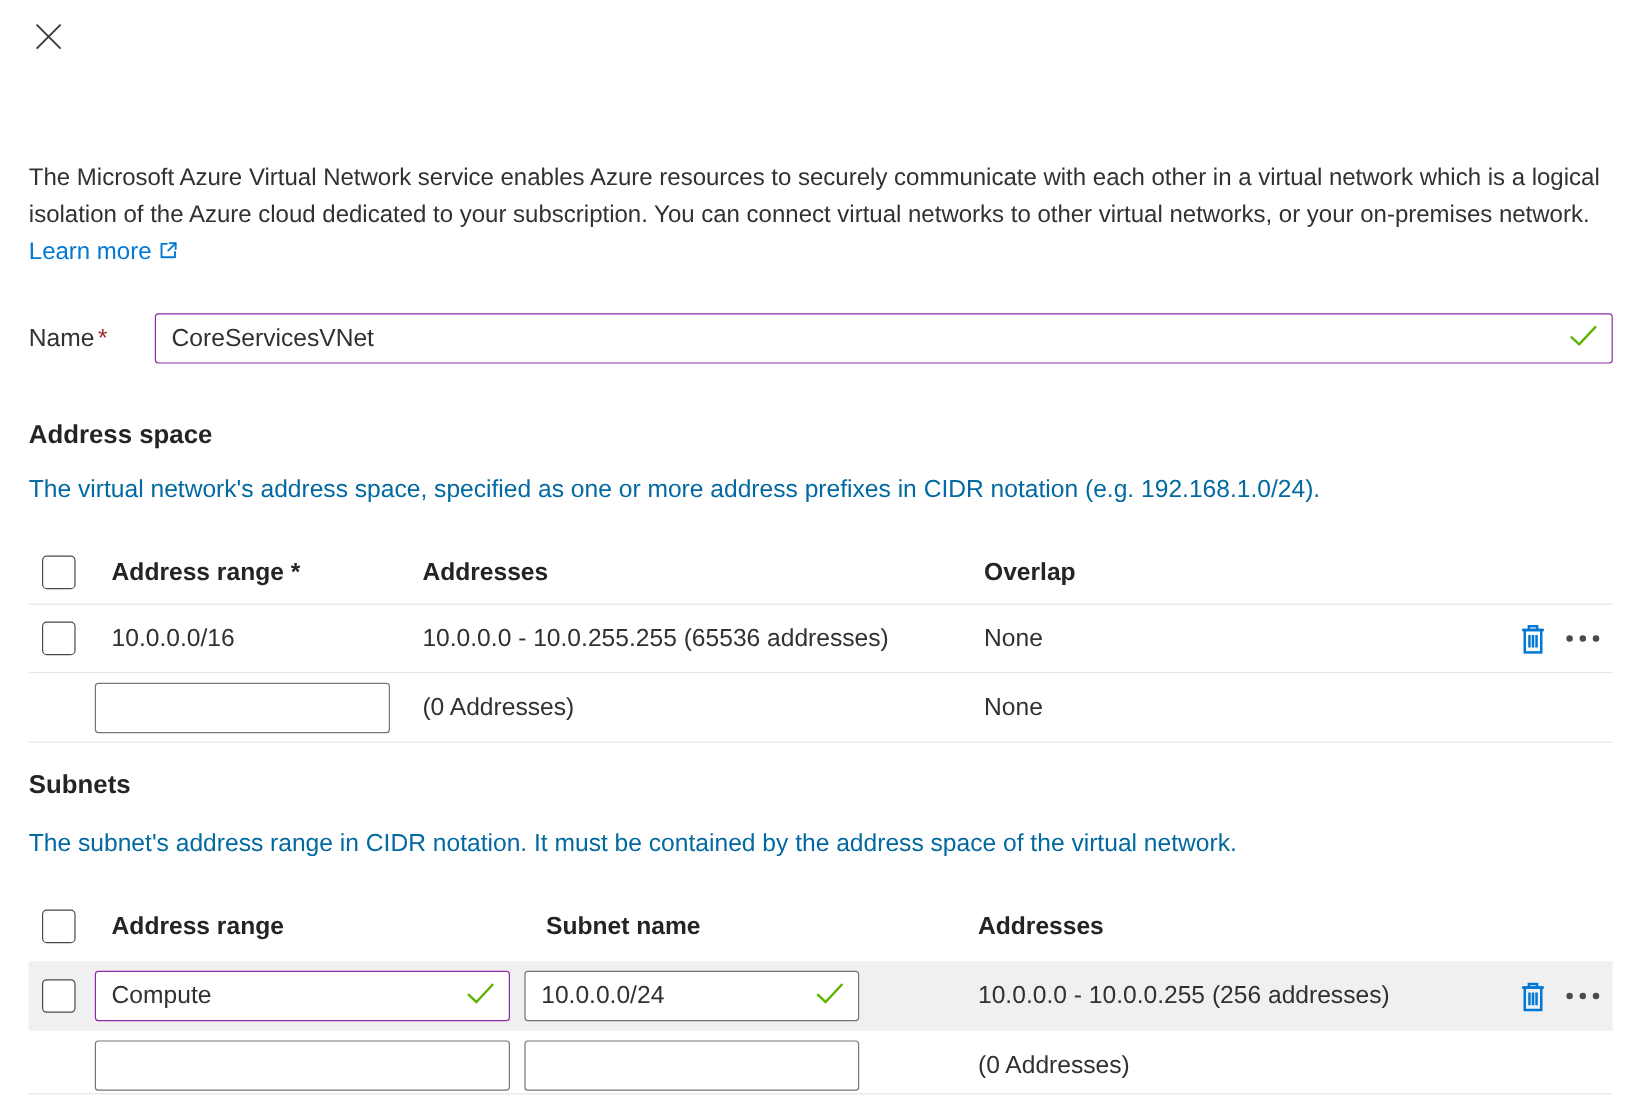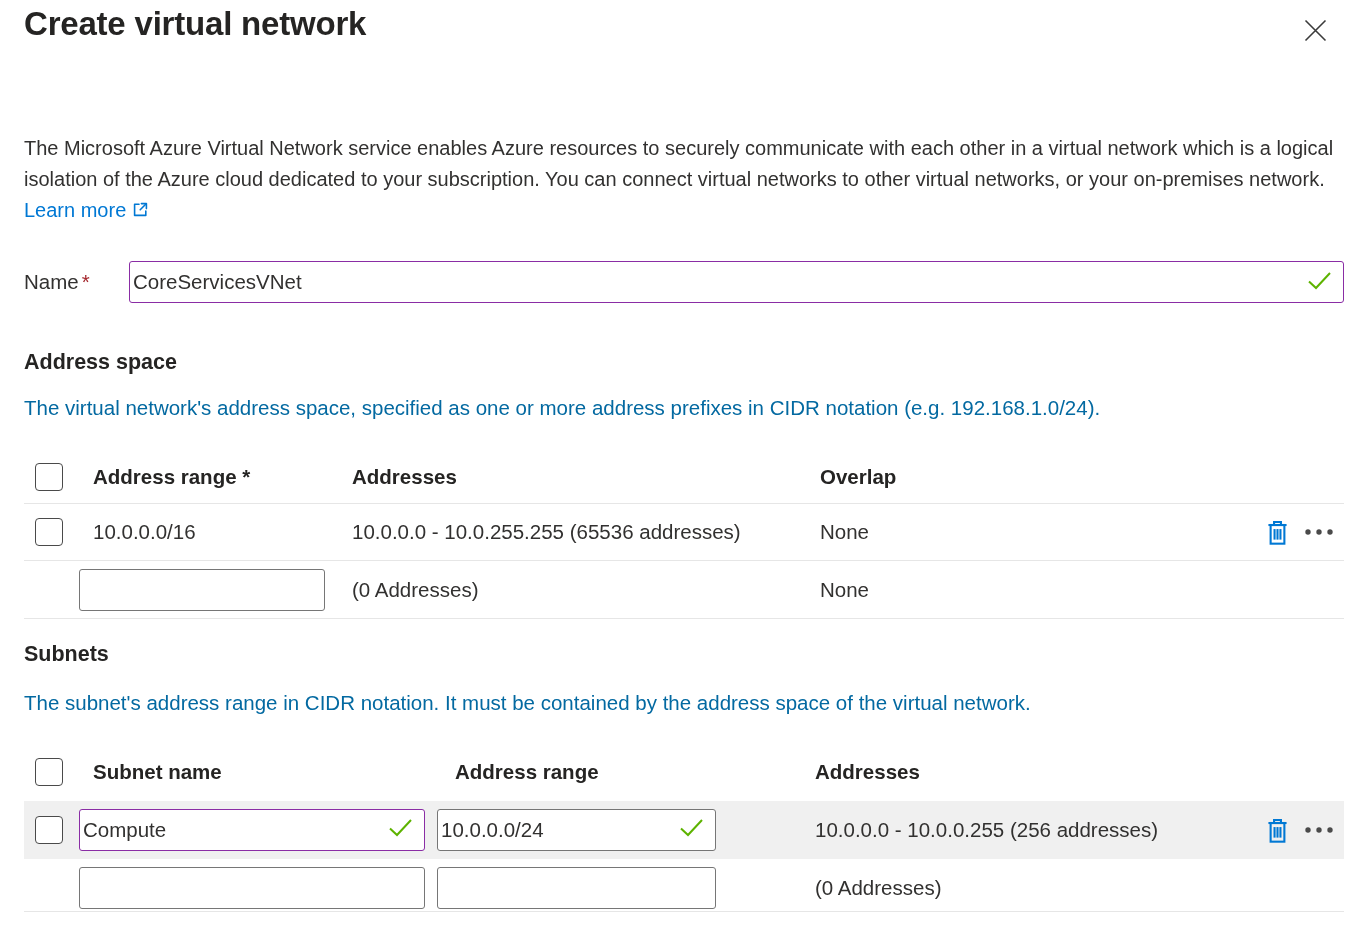--- a/index.html
+++ b/index.html
@@ -26,21 +26,21 @@
 
   
   .name-row { margin-top: 33px; display: flex; align-items: center; justify-content: space-between; }
   .name-label { font-size: 20.5px; width: 105px; flex: 0 0 105px; }
   .req { color: #a4262c; margin-left: 3px; }
   .input-wrap { position: relative; display: flex; align-items: center; }
   .input-wrap .check { position: absolute; right: 12px; pointer-events: none; }
   .txt-input {
     height: 42px; border: 1px solid #767676; border-radius: 3px;
     font-family: "Liberation Sans", "DejaVu Sans", sans-serif;
-    font-size: 20.5px; color: #323130; padding: 0 36px 0 3px; background: #fff;
+    font-size: 20.5px; color: #323130; padding: 0 36px 0 13px; background: #fff;
     width: 100%; outline: none;
   }
   .txt-input.focus-purple { border: 1.5px solid #8a2da5; }
   .name-input-wrap { flex: 1 1 auto; }
 
   
   .section-heading { font-size: 21.5px; font-weight: 700; color: #252423; }
   .section-desc { font-size: 20.5px; color: #0369a1; }
   .addr-heading { margin-top: 47px; }
   .addr-desc { margin-top: 21px; }
@@ -70,21 +70,20 @@
 
   .as-input { width: 246px; margin-left: -14px; }
   .sn-name-input { width: 346px; margin-left: -14px; }
   .sn-range-input { width: 279px; margin-left: -18px; }
   .sn-row1 .txt-input { background: #ffffff; }
 </style>
 </head>
 <body>
 
 <div class="dlg-header">
-  <h1 class="dlg-title">Create virtual network</h1>
   <button class="close-btn" aria-label="Close">
     <span>
       <svg width="29" height="29" viewBox="0 0 29 29">
         <path d="M4.5 4.5 L24.5 24.5 M24.5 4.5 L4.5 24.5" stroke="#3b3b3b" stroke-width="1.6" fill="none"></path>
       </svg>
     </span>
   </button>
 </div>
 
 <p class="intro">
@@ -169,22 +168,22 @@
   <div class="cell"></div>
 </div>
 
 <h2 class="section-heading subnet-heading">Subnets</h2>
 <p class="section-desc subnet-desc">The subnet's address range in CIDR notation. It must be contained by the address space of the virtual network.</p>
 
 <div class="grid-row sn-cols thead sn-head">
   <div class="cell">
       <div class="checkbox"></div>
     </div>
+  <div class="cell">Address range</div>
   <div class="cell">Subnet name</div>
-  <div class="cell">Address range</div>
   <div class="cell">Addresses</div>
   <div class="cell"></div>
 </div>
 
 <div class="grid-row sn-cols sn-row1">
   <div class="cell">
       <div class="checkbox"></div>
     </div>
   <div class="cell">
     <span class="input-wrap sn-name-input">

